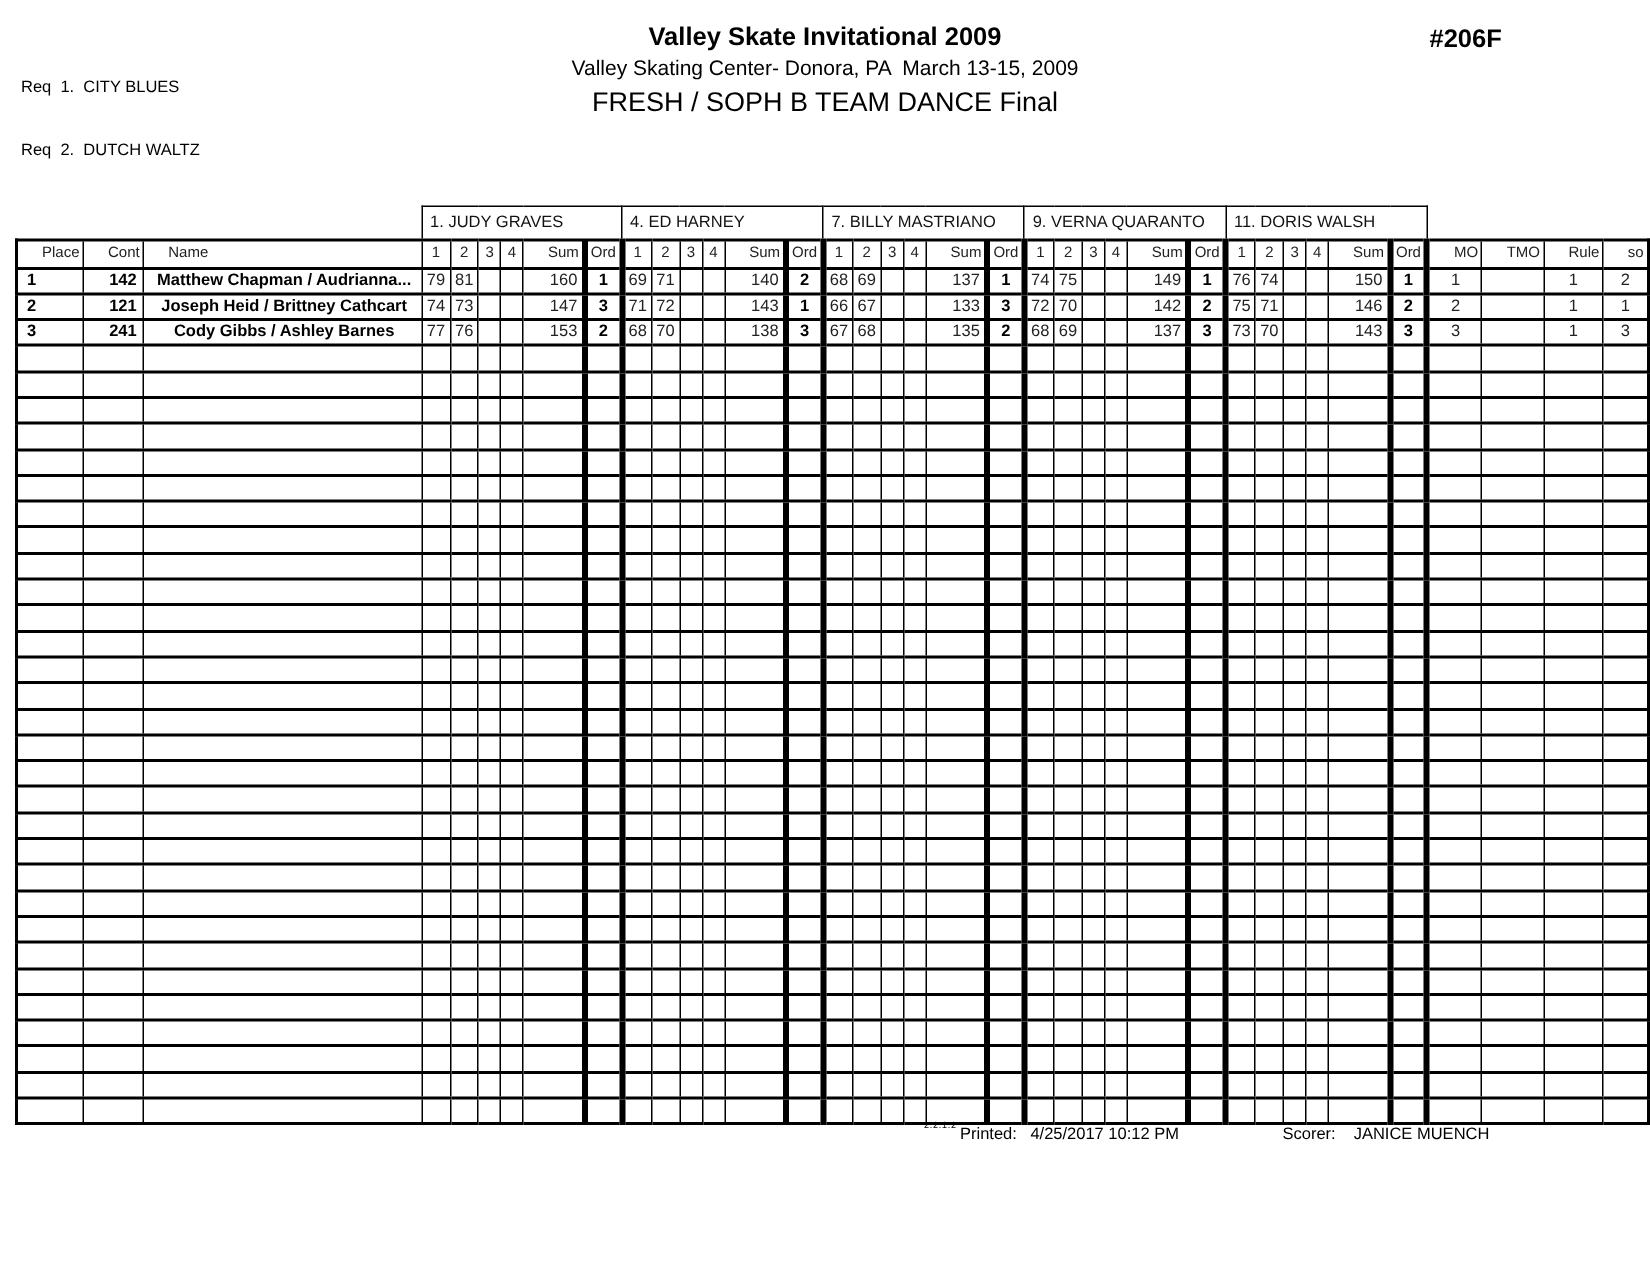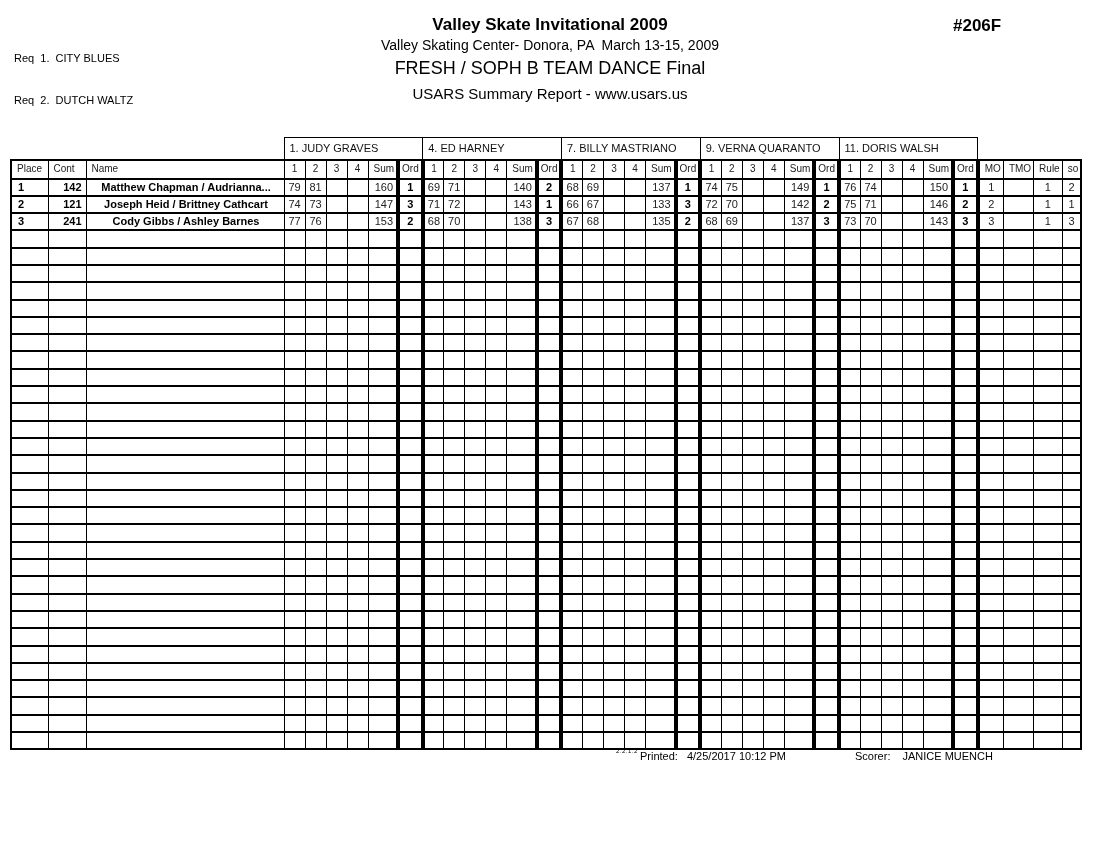--- a/index.html
+++ b/index.html
@@ -21,21 +21,21 @@
   td { box-sizing:border-box; border:1px solid #000; border-top-width:2px; border-bottom-width:2px;
        font-size:11px; line-height:1; padding:0 2px; white-space:nowrap; overflow:hidden; }
   td:first-child:not(.nb) { border-left-width:2px; }
   td:last-child:not(.nb)  { border-right-width:2px; }
   tr.judge-row   { height:22px; }
   tr.head-row    { height:19px; }
   tr.body-row    { height:17.3px; }
   tr.judge-row td.nb { border:none; }
   td.jb { border:1px solid #000; font-size:11px; color:#111; text-align:left; padding-left:5px; }
   .head-row td { font-size:10px; color:#222; font-weight:normal; }
-  td.hl  { text-align:left; padding-left:5px; }
+  td.hl  { text-align:left; padding-left:16px; }
   td.hc  { text-align:center; }
   td.pl  { font-weight:bold; text-align:left; padding-left:6px; }
   td.ct  { font-weight:bold; text-align:right; padding-right:4px; }
   td.nm  { font-weight:bold; text-align:center; padding-left:4px; }
   td.sc  { text-align:center; color:#222; }
   td.sum { text-align:right; padding-right:3px; color:#222; }
   td.ord { border-left:4px solid #000; border-right:4px solid #000; text-align:center; }
   td.ord.v { font-weight:bold; color:#000; }
   td.rc  { text-align:center; color:#222; }
 
@@ -52,21 +52,20 @@
 <div class="page">
 
   <div class="req-lines">
     <div>Req  1.  CITY BLUES</div>
     <div>Req  2.  DUTCH WALTZ</div>
   </div>
 
   <div class="hdr title">Valley Skate Invitational 2009</div>
   <div class="hdr venue">Valley Skating Center- Donora, PA  March 13-15, 2009</div>
   <div class="hdr event">FRESH / SOPH B TEAM DANCE Final</div>
-  <div class="hdr report">USARS Summary Report - www.usars.us</div>
   <div class="event-number">#206F</div>
 
   <div class="table-wrap">
     <table id="score-table">
         <colgroup>
           <col style="width:37px">
           <col style="width:38px">
           <col style="width:198px">
           <col style="width:21px">
           <col style="width:21px">

